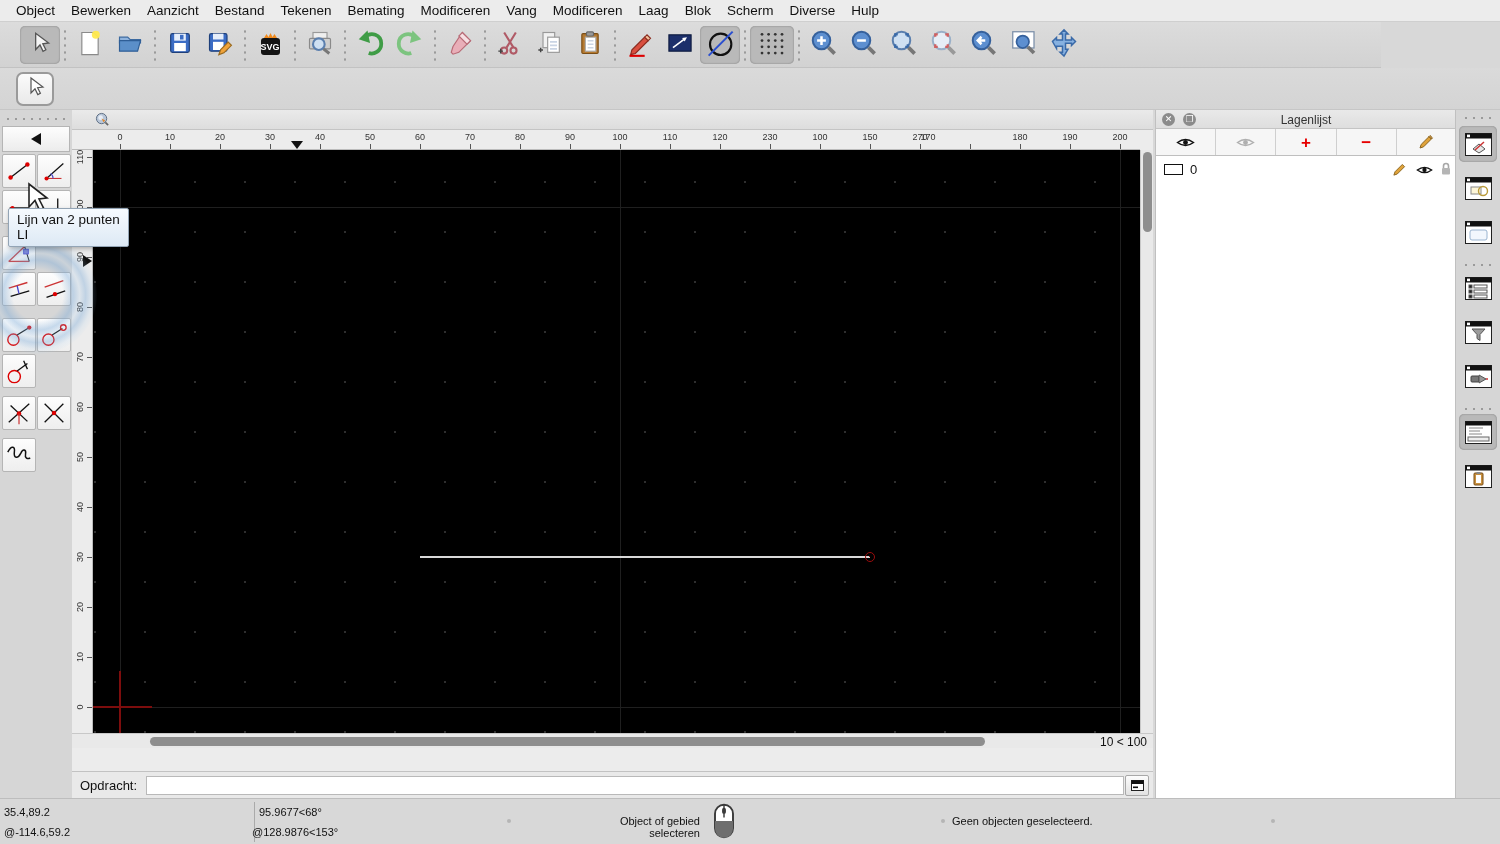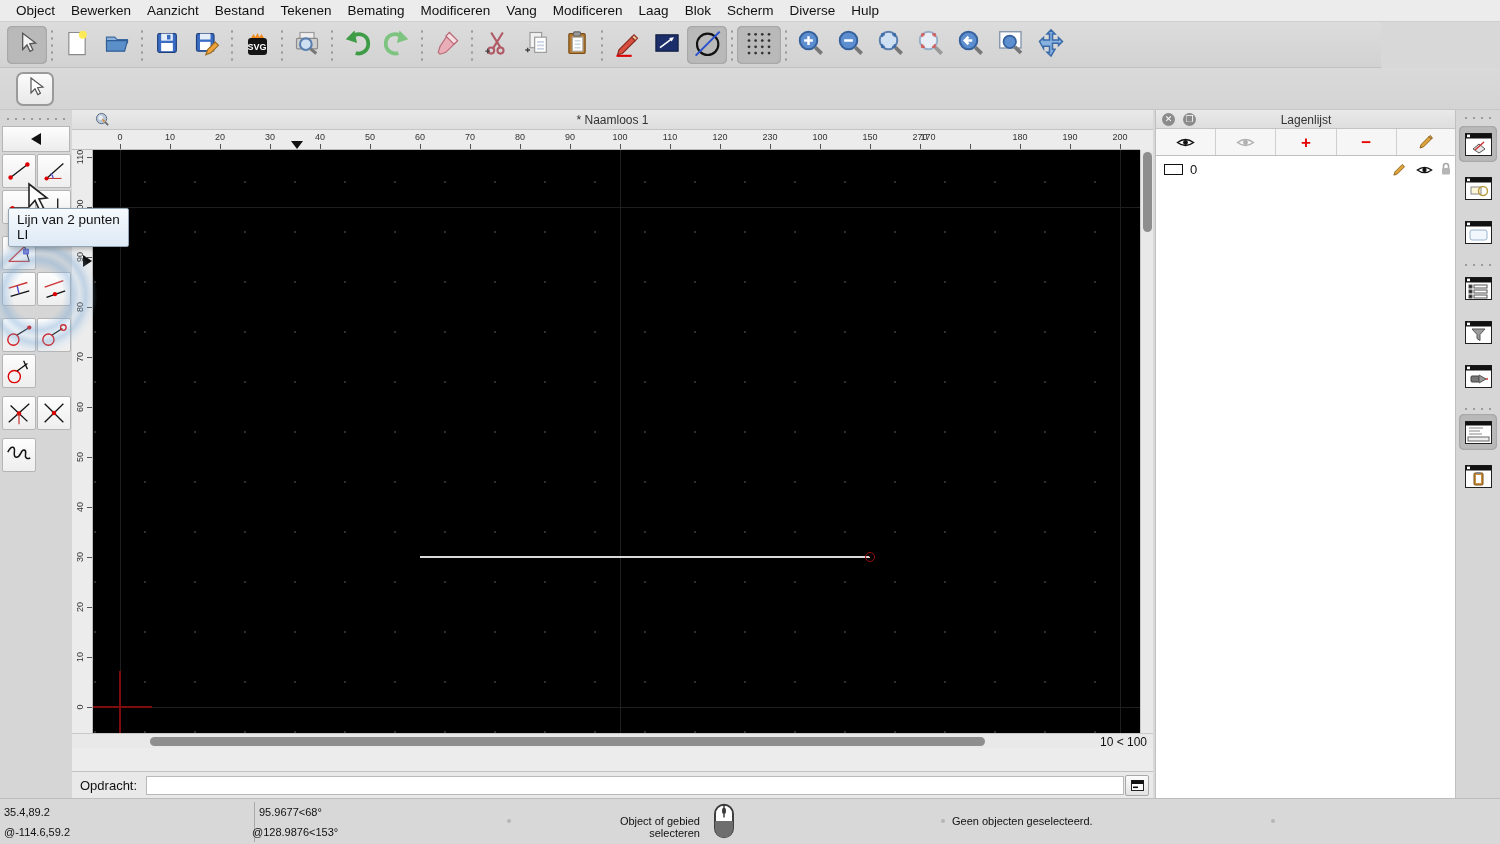--- a/index.html
+++ b/index.html
@@ -12,21 +12,21 @@
 
   
   #menubar { position:absolute; top:0; left:0; width:1500px; height:22px;
     background:#ececec; border-bottom:1px solid #cfcfcf;
     display:flex; align-items:center; padding-left:8px; }
   .menu-item { font-size:13.5px; color:#111; padding:0 8px; white-space:nowrap; }
 
   
   #toolbar-main { position:absolute; top:22px; left:0; width:1381px; height:46px;
     background:linear-gradient(#dcdcdc,#d2d2d2); border-bottom:1px solid #c2c2c2;
-    display:flex; align-items:center; padding-left:7px; }
+    display:flex; align-items:center; padding-left:20px; }
   .tb-btn { width:40px; height:38px; display:flex; align-items:center; justify-content:center;
     border-radius:5px; flex:0 0 auto; }
   .tb-btn.pressed { background:#b9b9b9; box-shadow:inset 0 0 2px rgba(0,0,0,.35); }
   .vsep { width:10px; height:34px; flex:0 0 auto;
     background-image:radial-gradient(circle,#9a9a9a 1px,transparent 1.3px);
     background-size:10px 7px; background-position:center top; background-repeat:repeat-y; }
   #toolbar-options { position:absolute; top:68px; left:0; width:1500px; height:42px;
     background:linear-gradient(#dadada,#d4d4d4); border-bottom:1px solid #c6c6c6; }
   #sel-tool-btn { position:absolute; left:16px; top:4px; width:38px; height:34px;
     border:2px solid #9a9a9a; border-radius:7px; background:linear-gradient(#fbfbfb,#e9e9e9);
@@ -536,21 +536,20 @@
 <div id="mdi">
   <div id="mdi-titlebar">
     <span id="mdi-icon">
       <svg width="15" height="15" viewBox="0 0 16 16">
           <circle cx="7" cy="7" r="5.5" fill="#b9c6d8" stroke="#5a6b80"></circle>
           <circle cx="6" cy="6" r="2.5" fill="#e8eef6"></circle>
           <path d="M7 7l4 2-2 2z" fill="#e08a2d"></path>
           <path d="M11 11l3 3" stroke="#666" stroke-width="1.8"></path>
         </svg>
     </span>
-    <span id="mdi-title">* Naamloos 1</span>
   </div>
 
   <div id="hruler">
       <span class="hlab" style="left: 33px;">0</span>
       <i class="htick" style="left: 48px;"></i>
       <span class="hlab" style="left: 83px;">10</span>
       <i class="htick" style="left: 98px;"></i>
       <span class="hlab" style="left: 133px;">20</span>
       <i class="htick" style="left: 148px;"></i>
       <span class="hlab" style="left: 183px;">30</span>

